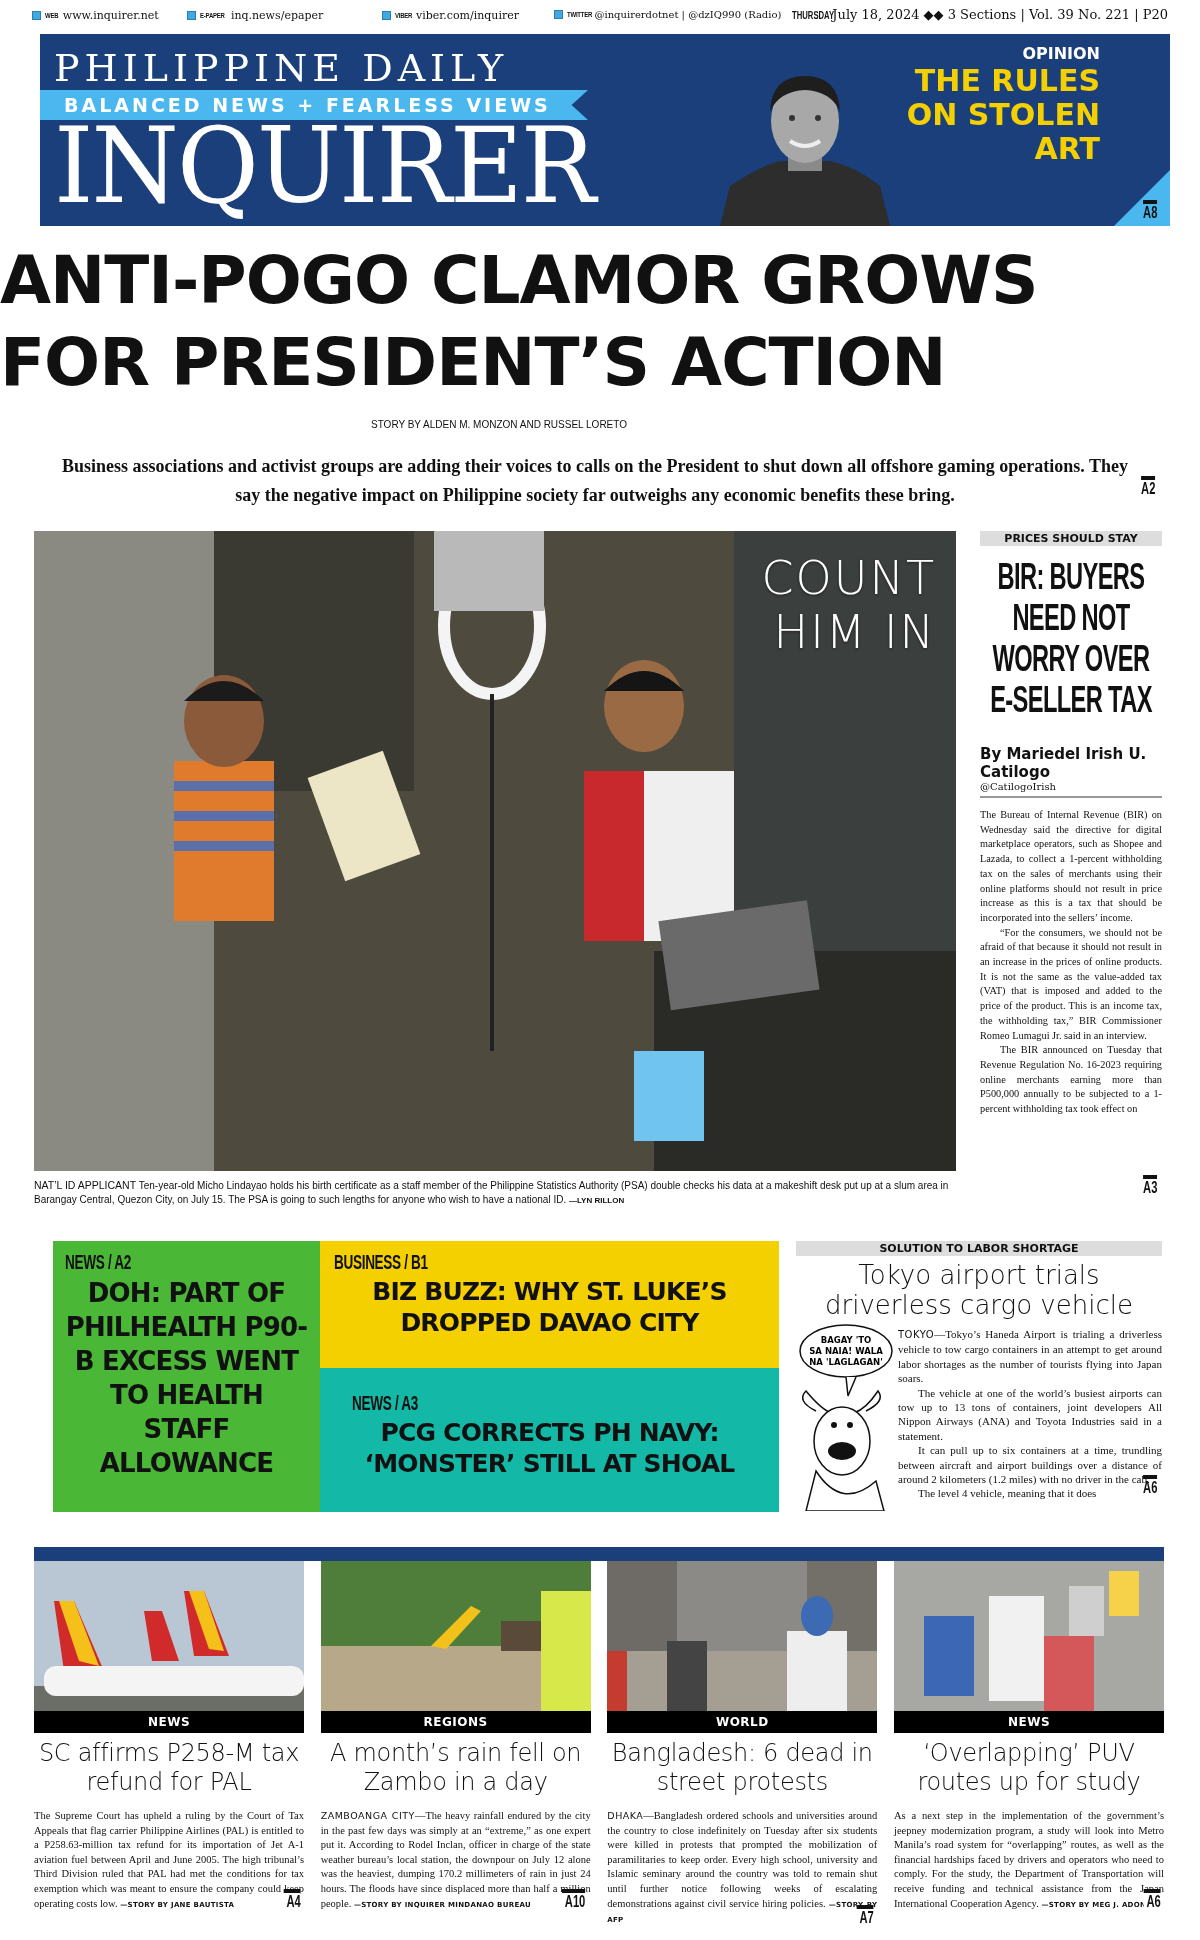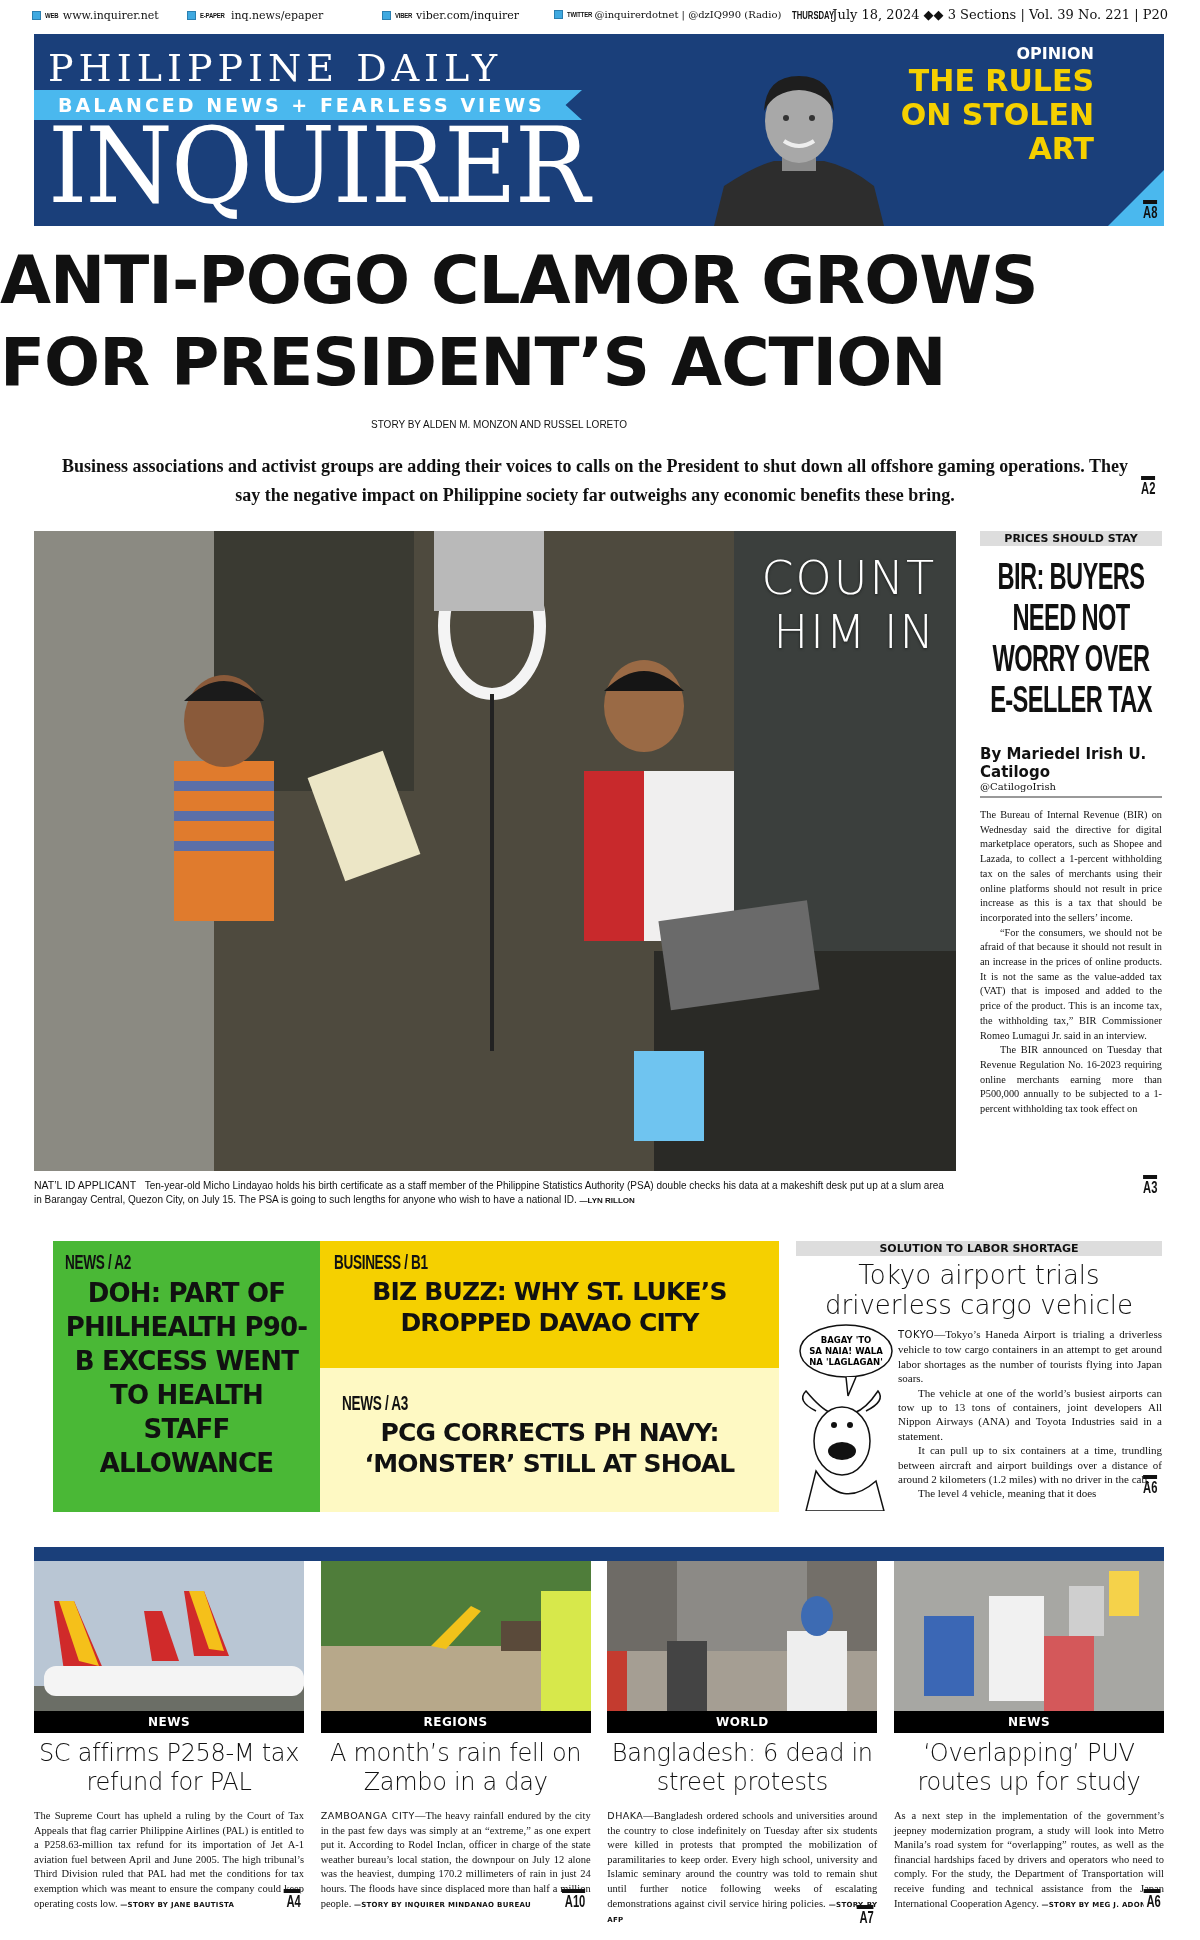--- a/index.html
+++ b/index.html
@@ -8,21 +8,21 @@
 
   
   .topstrip { top: 6px; left: 32px; right: 32px; height: 20px; font-size: 11px; font-family: "DejaVu Serif", serif; }
   .ts-item { position: absolute; top: 3px; display: flex; align-items: center; gap: 4px; white-space: nowrap; }
   .ts-ico { width: 9px; height: 9px; background: #3fa9e0; display: inline-block; border: 1px solid #2a7fb0; }
   .ts-tag { font-family: "Liberation Sans", sans-serif; font-weight: 700; font-size: 8px; letter-spacing: -0.3px; transform: scaleX(0.75); transform-origin: left; display:inline-block; }
   .ts-date { right: 0; top: 1px; font-size: 13px; }
   .ts-day { font-family: "Liberation Sans", sans-serif; font-weight: 700; font-size: 11px; transform: scaleX(0.7); display: inline-block; transform-origin: right; margin-right: -6px; }
 
   
-  .masthead { top: 34px; left: 34px; width: 1130px; height: 192px; background: #1a3f7a; overflow: hidden; }
+  .masthead { top: 34px; left: 40px; width: 1130px; height: 192px; background: #1a3f7a; overflow: hidden; }
   .mh-top { position: absolute; top: 12px; left: 14px; font-family: "DejaVu Serif", serif; color: #fff; font-size: 38px; letter-spacing: 5px; }
   .mh-ribbon { position: absolute; top: 56px; left: 0; width: 548px; height: 30px; background: #4ab8ee; clip-path: polygon(0 0, 100% 0, 97% 50%, 100% 100%, 0 100%); }
   .mh-ribbon span { position: absolute; left: 24px; top: 4px; font-family: "DejaVu Sans", sans-serif; font-weight: 700; color: #fff; font-size: 19px; letter-spacing: 3px; }
   .mh-brand { position: absolute; top: 80px; left: 14px; font-family: "DejaVu Serif", serif; color: #fff; font-size: 104px; letter-spacing: -2px; line-height: 1; transform: scaleX(0.96); transform-origin: left; }
   .mh-photo { position: absolute; top: 32px; left: 680px; width: 170px; height: 160px; }
   .mh-op-kicker { position: absolute; top: 10px; right: 70px; color: #fff; font-family: "DejaVu Sans", sans-serif; font-weight: 700; font-size: 16px; }
   .mh-op-title { position: absolute; top: 30px; right: 70px; color: #f5d000; font-family: "DejaVu Sans", sans-serif; font-weight: 700; font-size: 30px; line-height: 34px; text-align: right; }
   .mh-corner { position: absolute; right: 0; bottom: 0; width: 56px; height: 56px; background: #4ab8ee; clip-path: polygon(100% 0, 100% 100%, 0 100%); }
   .pageref { font-family: "Liberation Sans", sans-serif; font-weight: 700; font-size: 16px; border-top: 4px solid #111; padding-top: 1px; display: inline-block; transform: scaleX(0.7); line-height: 1; }
   .mh-ref { top: 200px; left: 1140px; }
@@ -31,39 +31,39 @@
   .headline { top: 240px; left: 0; width: 1200px; text-align: left; font-family: "DejaVu Sans", sans-serif; font-weight: 700; font-size: 66px; line-height: 82px; letter-spacing: -1px; }
   .byline { top: 419px; left: 0; width: 998px; text-align: center; font-family: "Liberation Sans", sans-serif; font-size: 10px; }
   .dek { top: 452px; left: 50px; width: 1090px; text-align: center; font-family: "Liberation Serif", serif; font-weight: 700; font-size: 18px; line-height: 29px; }
   .dek-ref { top: 476px; left: 1138px; }
 
   
   .leadphoto { top: 531px; left: 34px; width: 922px; height: 640px; background: #5a5546; overflow: hidden; }
   .lp-svg { position: absolute; inset: 0; }
   .lp-title { position: absolute; right: 20px; top: 20px; color: #fff; font-family: "DejaVu Sans", sans-serif; font-weight: 300; font-size: 46px; line-height: 54px; text-align: right; letter-spacing: 2px; text-shadow: 0 1px 3px rgba(0,0,0,0.5); }
   .caption { top: 1178px; left: 34px; width: 920px; font-family: "Liberation Sans", sans-serif; font-size: 10px; line-height: 14px; }
-  .caption .cap-kicker { font-weight: 400; font-size: 10.5px; margin-right: 6px; }
+  .caption .cap-kicker { font-weight: 400; font-size: 10.5px; }
   .caption .credit { font-weight: 700; font-size: 8px; }
 
   
   .bir { top: 531px; left: 980px; width: 182px; }
   .kicker-bar { background: #ddd; text-align: center; font-family: "DejaVu Sans", sans-serif; font-weight: 700; font-size: 11px; padding: 1px 0; }
   .bir-head { margin-top: 10px; text-align: center; font-family: "Liberation Sans", sans-serif; font-weight: 700; font-size: 37px; line-height: 41px; transform: scaleX(0.64); transform-origin: center; width: 280px; margin-left: -49px; letter-spacing: -1px; }
   .bir-by { margin-top: 25px; font-family: "DejaVu Sans", sans-serif; font-weight: 700; font-size: 15px; }
   .bir-handle { font-size: 10px; font-family: "DejaVu Serif", serif; padding-bottom: 4px; border-bottom: 2px solid #999; }
   .bir-body { margin-top: 10px; font-family: "Liberation Serif", serif; font-size: 10.3px; line-height: 14.7px; text-align: justify; hyphens: auto; }
   .bir-body p { text-indent: 0; }
   .bir-body p + p { text-indent: 20px; }
   .bir-ref { top: 1175px; left: 1140px; }
 
   
   .teasers { top: 1241px; left: 34px; width: 726px; height: 271px; margin-left: 19px; }
   .t-green { position: absolute; left: 0; top: 0; width: 267px; height: 271px; background: #4ab836; padding: 10px 12px; }
   .t-yellow { position: absolute; left: 267px; top: 0; width: 459px; height: 127px; background: #f5d000; padding: 10px 14px; }
-  .t-blue { position: absolute; left: 267px; top: 127px; width: 459px; height: 144px; background: #fef9c3; padding: 24px 22px; }
+  .t-blue { position: absolute; left: 267px; top: 127px; width: 459px; height: 144px; background: #14b8a6; padding: 24px 32px; }
   .t-label { font-family: "Liberation Sans", sans-serif; font-weight: 700; font-size: 20px; transform: scaleX(0.68); transform-origin: left; display: inline-block; letter-spacing: -0.5px; }
   .t-title { font-family: "DejaVu Sans", sans-serif; font-weight: 700; font-size: 25px; line-height: 31px; letter-spacing: -0.8px; margin-top: 2px; text-align: center; }
   .t-green .t-title { font-size: 26px; line-height: 34px; }
 
   
   .tokyo { top: 1241px; left: 796px; width: 366px; }
   .tokyo-head { margin-top: 4px; text-align: center; font-family: "DejaVu Sans", sans-serif; font-weight: 300; font-size: 26px; line-height: 30px; }
   .tokyo-body { position: absolute; top: 86px; left: 102px; width: 264px; font-family: "Liberation Serif", serif; font-size: 11px; line-height: 14.4px; text-align: justify; }
   .tokyo-body p + p { text-indent: 20px; }
   .cartoon { position: absolute; top: 80px; left: -10px; width: 108px; height: 190px; }

